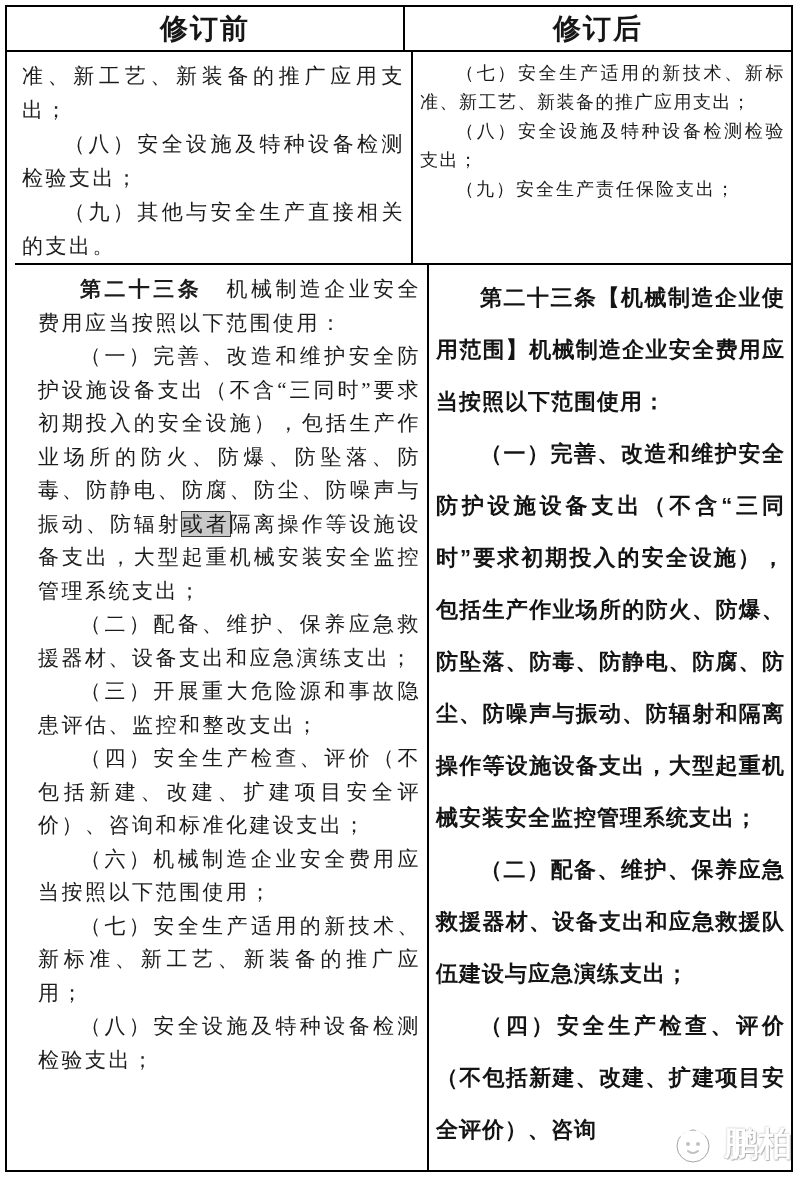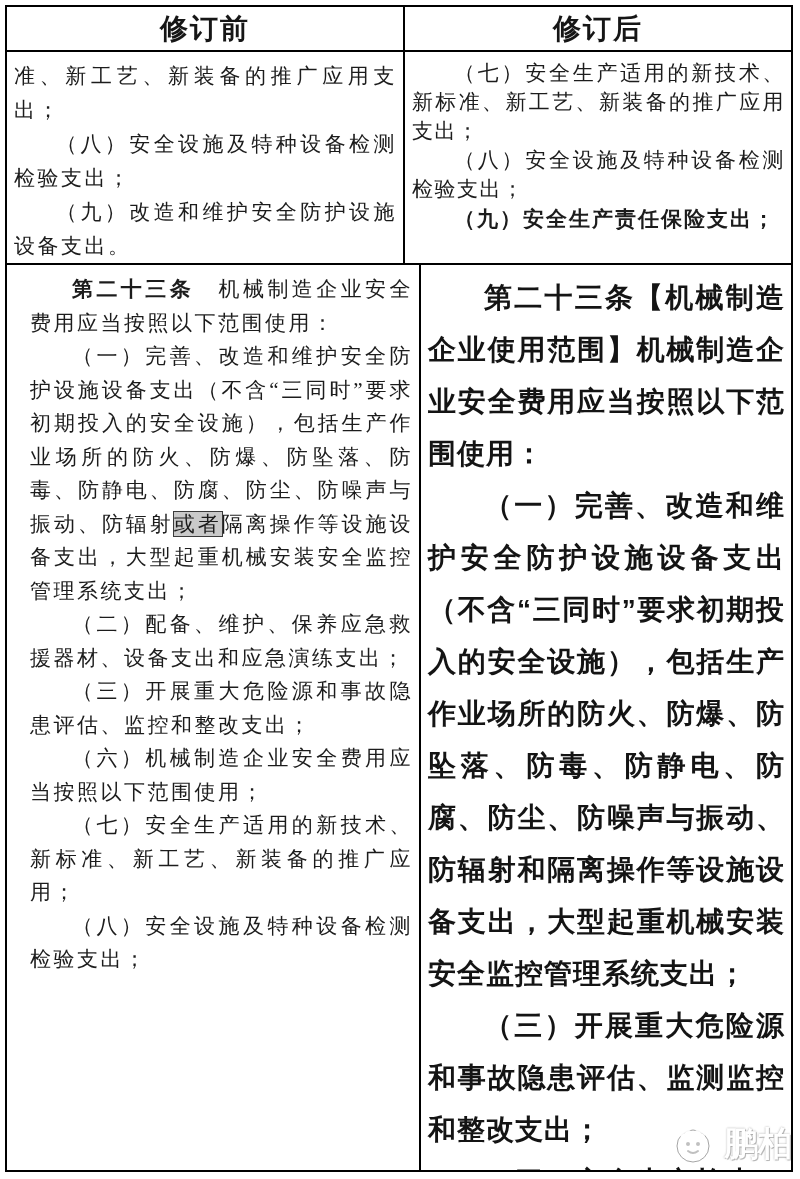--- a/index.html
+++ b/index.html
@@ -30,51 +30,51 @@
     border-bottom:2px solid var(--border-color);
   }
   .th{
     flex:0 0 396px;
     display:flex;align-items:center;justify-content:center;
     font-family:"Liberation Sans","DejaVu Sans",sans-serif;
     font-weight:700;font-size:28px;letter-spacing:2px;
     color:#161616;
   }
   .th.right-col{flex:1 1 auto;border-left:2px solid var(--border-color);text-align:center;}
-  .trow{display:flex;}
+  .trow{display:flex;margin-left:8px;}
   .trow-1{flex:0 0 213px;border-bottom:2px solid var(--border-color);}
   .trow-2{flex:1 1 auto;overflow:hidden;padding-left:16px;}
   .cell{
     overflow:hidden;
     padding:7px 6px 0 7px;
     text-align:justify;
   }
   .cell.left-col{flex:0 0 396px;}
   .cell.right-col{flex:1 1 auto;border-left:2px solid var(--border-color);}
   .cell p{margin:0;padding:0;text-align:justify;}
   .cell p.ind{text-indent:2em;}
   
   .c-r1-before{font-size:21px;line-height:34px;letter-spacing:2.5px;}
-  .c-r1-after {font-size:21px;line-height:29px;letter-spacing:1.5px;}
+  .c-r1-after {font-size:18px;line-height:29px;letter-spacing:1.5px;}
   .c-r2-before{font-size:21px;line-height:33.5px;letter-spacing:2.5px;}
   
   .c-r2-after{
     font-family:"Liberation Sans","DejaVu Sans",sans-serif;
-    font-weight:700;font-size:28px;line-height:52px;letter-spacing:1px;
+    font-weight:700;font-size:22px;line-height:52px;letter-spacing:1px;
     color:#141414;
   }
   .c-r2-after p{font-weight:700;}
   
   .seg-b{
     font-family:"Liberation Sans","DejaVu Sans",sans-serif;
     font-weight:700;
   }
   p.p-bold{
     font-family:"Liberation Sans","DejaVu Sans",sans-serif;
-    font-weight:700;letter-spacing:2px;
+    font-weight:400;letter-spacing:2px;
   }
   
   .boxed{
     background:var(--highlight-bg);
     outline:1.5px solid #3a3a3a;
     outline-offset:0px;
   }
   
   .watermark{
     position:absolute;right:8px;bottom:12px;
@@ -93,42 +93,43 @@
 
 <div class="doc-table">
   <div class="thead">
     <div class="th left-col">修订前</div>
     <div class="th right-col">修订后</div>
   </div>
   <div class="trow trow-1">
     <div class="cell left-col c-r1-before">
         <p><span>准、新工艺、新装备的推广应用支出；</span></p>
         <p class="ind"><span>（八）安全设施及特种设备检测检验支出；</span></p>
-        <p class="ind"><span>（九）改造和维护安全防护设施设备支出。</span></p>
+        <p class="ind"><span>（九）其他与安全生产直接相关的支出。</span></p>
       </div>
     <div class="cell right-col c-r1-after">
         <p class="ind"><span>（七）安全生产适用的新技术、新标准、新工艺、新装备的推广应用支出；</span></p>
         <p class="ind"><span>（八）安全设施及特种设备检测检验支出；</span></p>
         <p class="ind p-bold"><span>（九）安全生产责任保险支出；</span></p>
       </div>
   </div>
   <div class="trow trow-2">
     <div class="cell left-col c-r2-before">
         <p class="ind"><span class="seg-b">第二十三条</span><span>　机械制造企业安全费用应当按照以下范围使用：</span></p>
         <p class="ind"><span>（一）完善、改造和维护安全防护设施设备支出（不含“三同时”要求初期投入的安全设施），包括生产作业场所的防火、防爆、防坠落、防毒、防静电、防腐、防尘、防噪声与振动、防辐射</span><span class="boxed">或者</span><span>隔离操作等设施设备支出，大型起重机械安装安全监控管理系统支出；</span></p>
         <p class="ind"><span>（二）配备、维护、保养应急救援器材、设备支出和应急演练支出；</span></p>
         <p class="ind"><span>（三）开展重大危险源和事故隐患评估、监控和整改支出；</span></p>
+        <p class="ind"><span>（四）安全生产检查、评价（不包括新建、改建、扩建项目安全评价）、咨询和标准化建设支出；</span></p>
         <p class="ind"><span>（六）机械制造企业安全费用应当按照以下范围使用；</span></p>
         <p class="ind"><span>（七）安全生产适用的新技术、新标准、新工艺、新装备的推广应用；</span></p>
         <p class="ind"><span>（八）安全设施及特种设备检测检验支出；</span></p>
       </div>
     <div class="cell right-col c-r2-after">
         <p class="ind"><span>第二十三条【机械制造企业使用范围】机械制造企业安全费用应当按照以下范围使用：</span></p>
         <p class="ind"><span>（一）完善、改造和维护安全防护设施设备支出（不含“三同时”要求初期投入的安全设施），包括生产作业场所的防火、防爆、防坠落、防毒、防静电、防腐、防尘、防噪声与振动、防辐射和隔离操作等设施设备支出，大型起重机械安装安全监控管理系统支出；</span></p>
-        <p class="ind"><span>（三）开展重大危险源和事故隐患评估、监测监控和整改支出；</span></p>
+        <p class="ind"><span>（二）配备、维护、保养应急救援器材、设备支出和应急救援队伍建设与应急演练支出；</span></p>
         <p class="ind"><span>（四）安全生产检查、评价（不包括新建、改建、扩建项目安全评价）、咨询</span></p>
       </div>
   </div>
 </div>
 
 <div class="watermark">
   <svg width="44" height="42" viewBox="0 0 44 42" aria-hidden="true">
     <circle cx="22" cy="23" r="16" fill="#ffffff" fill-opacity="0.92" stroke="#9f9f9f" stroke-width="1"></circle>
     <path d="M10 12 q4 -6 9 -3" fill="none" stroke="#ffffff" stroke-width="3" stroke-linecap="round" opacity="0.9"></path>
     <path d="M25 9 q5 -3 9 2" fill="none" stroke="#ffffff" stroke-width="3" stroke-linecap="round" opacity="0.9"></path>

